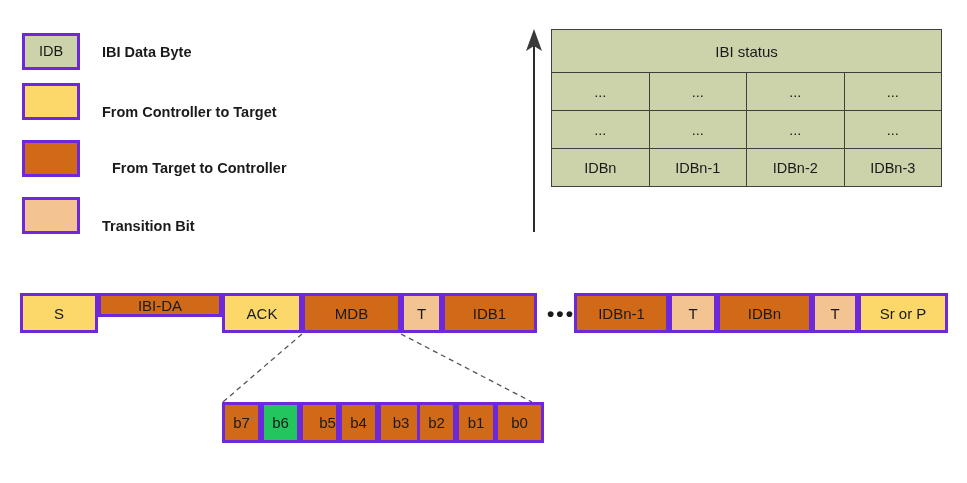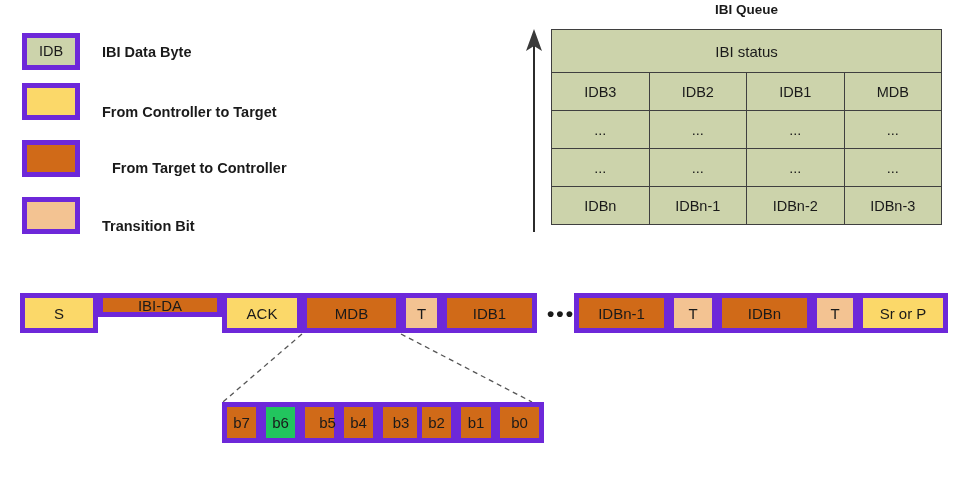--- a/index.html
+++ b/index.html
@@ -19,21 +19,21 @@
     position: absolute;
     left: 0; top: 0;
     width: 967px;
     height: 483px;
   }
 
   
   .box {
     position: absolute;
     box-sizing: border-box;
-    border: 5px solid #6d28d9;
+    border: 3px solid #6d28d9;
     display: flex;
     align-items: center;
     justify-content: center;
     font-size: 15px;
     line-height: 1;
     white-space: nowrap;
   }
 
   
   .legend-swatch {
@@ -134,39 +134,32 @@
       <span class="swatch-text"></span>
     </div>
     <div class="legend-label" style="left:112px; top:160px;">From Target to Controller</div>
 
     <div class="box legend-swatch" style="left: 22px; top: 197px; background-color: rgb(243, 195, 146);">
       <span class="swatch-text"></span>
     </div>
     <div class="legend-label" style="left:102px; top:218px;">Transition Bit</div>
   </div>
 
-  <div id="queue-title">IBI Queue</div>
 
   <svg id="queue-arrow" viewBox="0 0 20 203" xmlns="http://www.w3.org/2000/svg">
     <line x1="10" y1="203" x2="10" y2="14" stroke="#2b2b2b" stroke-width="2"></line>
     <polygon points="10,0 18,22 10,17 2,22" fill="#3a3a3a"></polygon>
   </svg>
 
   <table id="queue-table">
     <tbody>
       <tr>
         <td class="status-cell" colspan="4">IBI status</td>
       </tr>
       <tr>
-        <td>IDB3</td>
-        <td>IDB2</td>
-        <td>IDB1</td>
-        <td>MDB</td>
-      </tr>
-      <tr>
         <td>...</td>
         <td>...</td>
         <td>...</td>
         <td>...</td>
       </tr>
       <tr>
         <td>...</td>
         <td>...</td>
         <td>...</td>
         <td>...</td>

